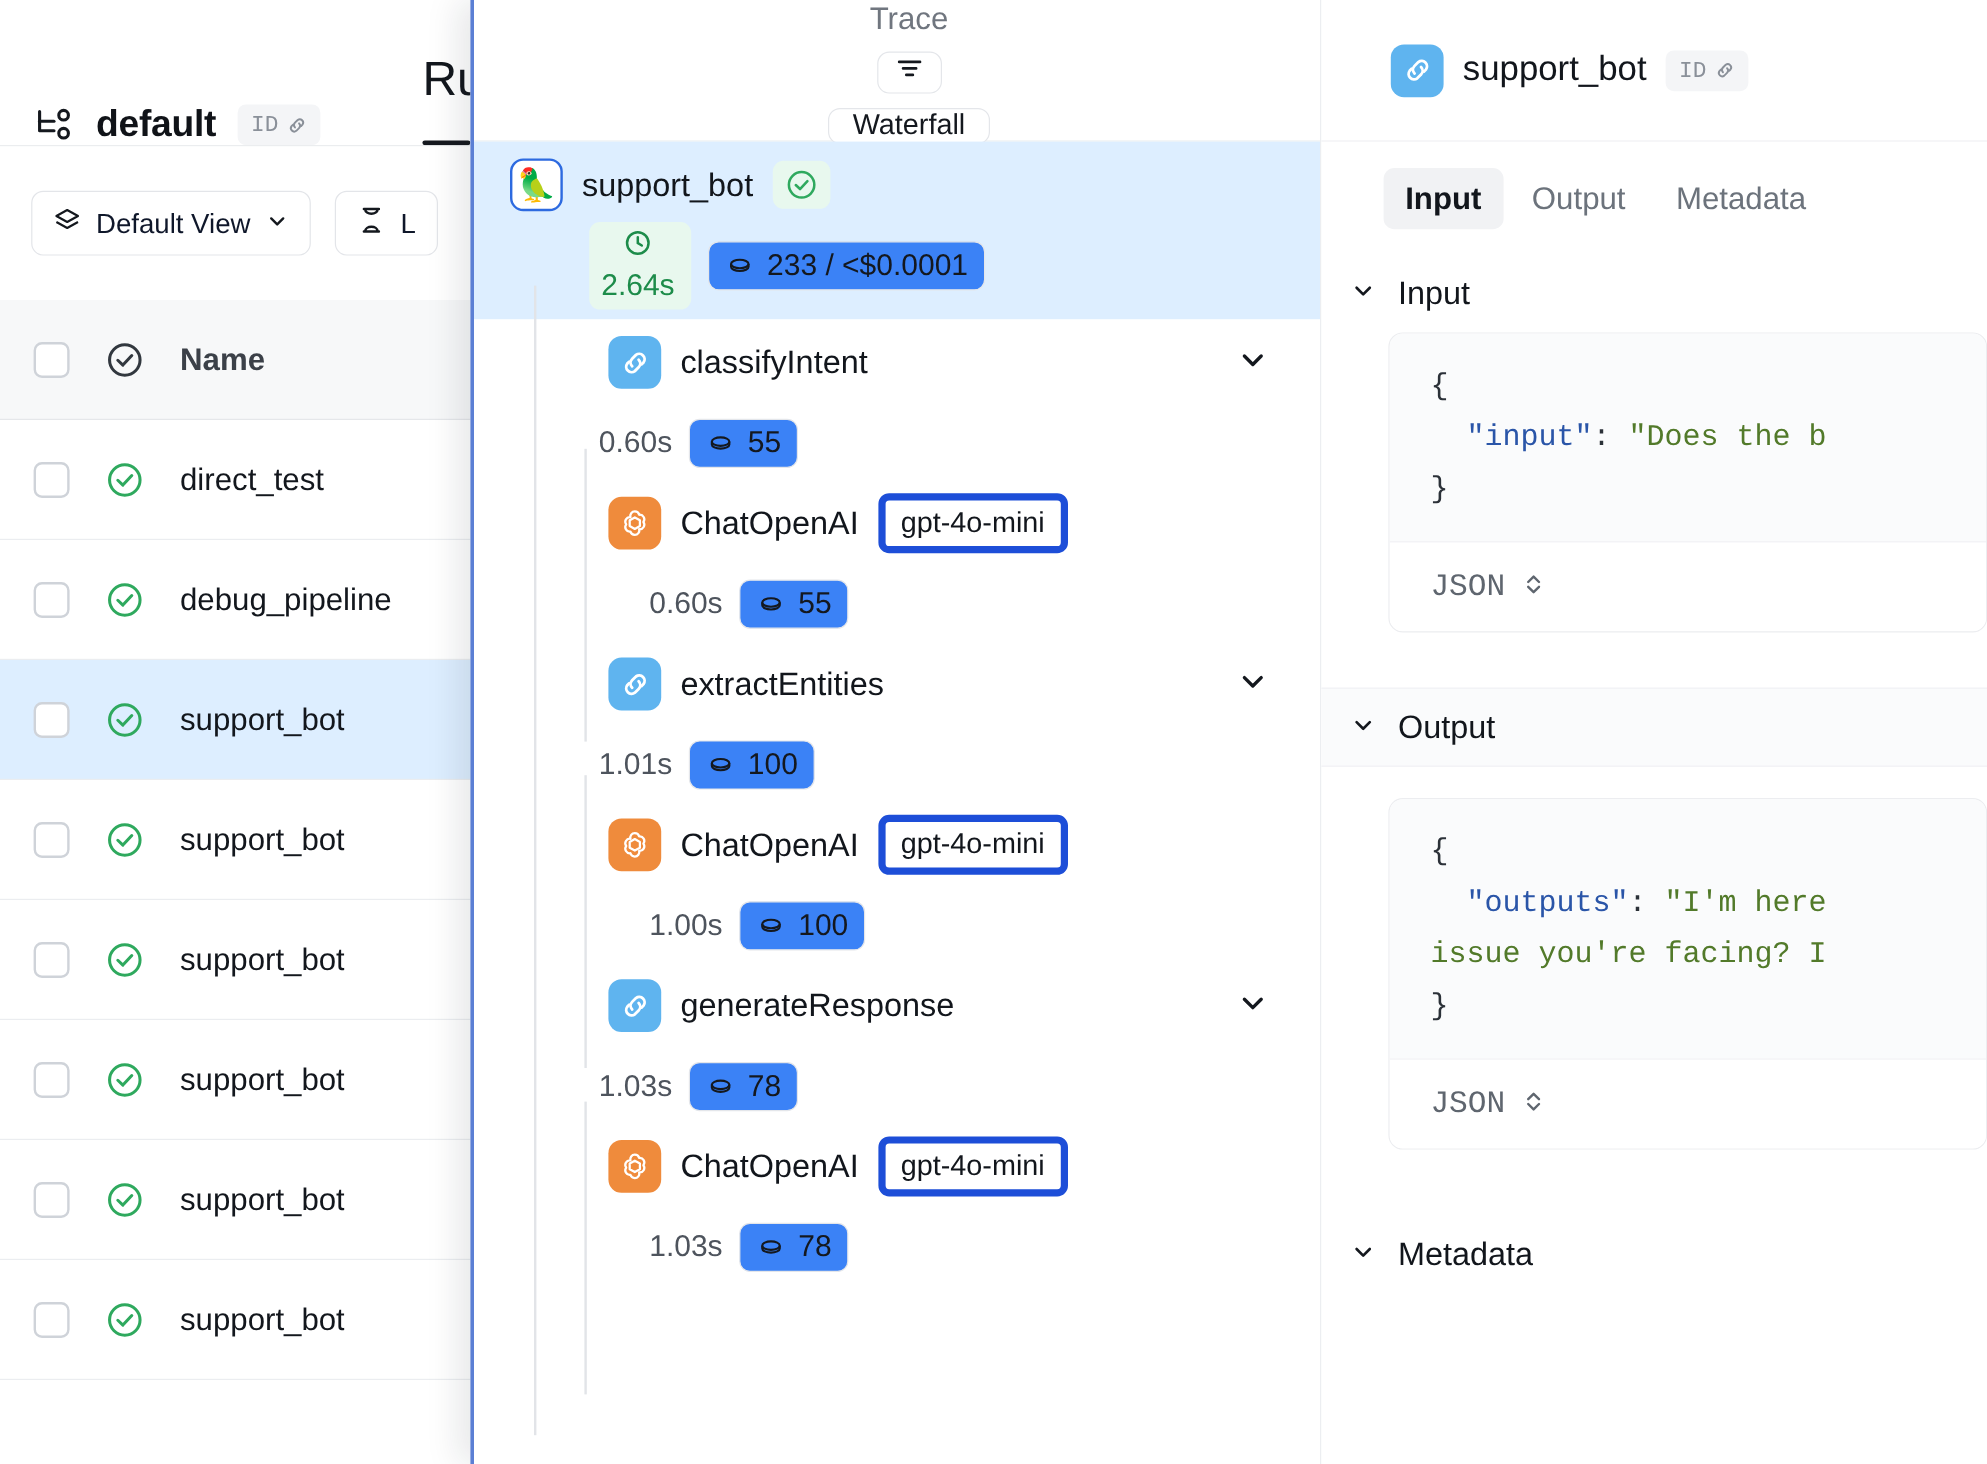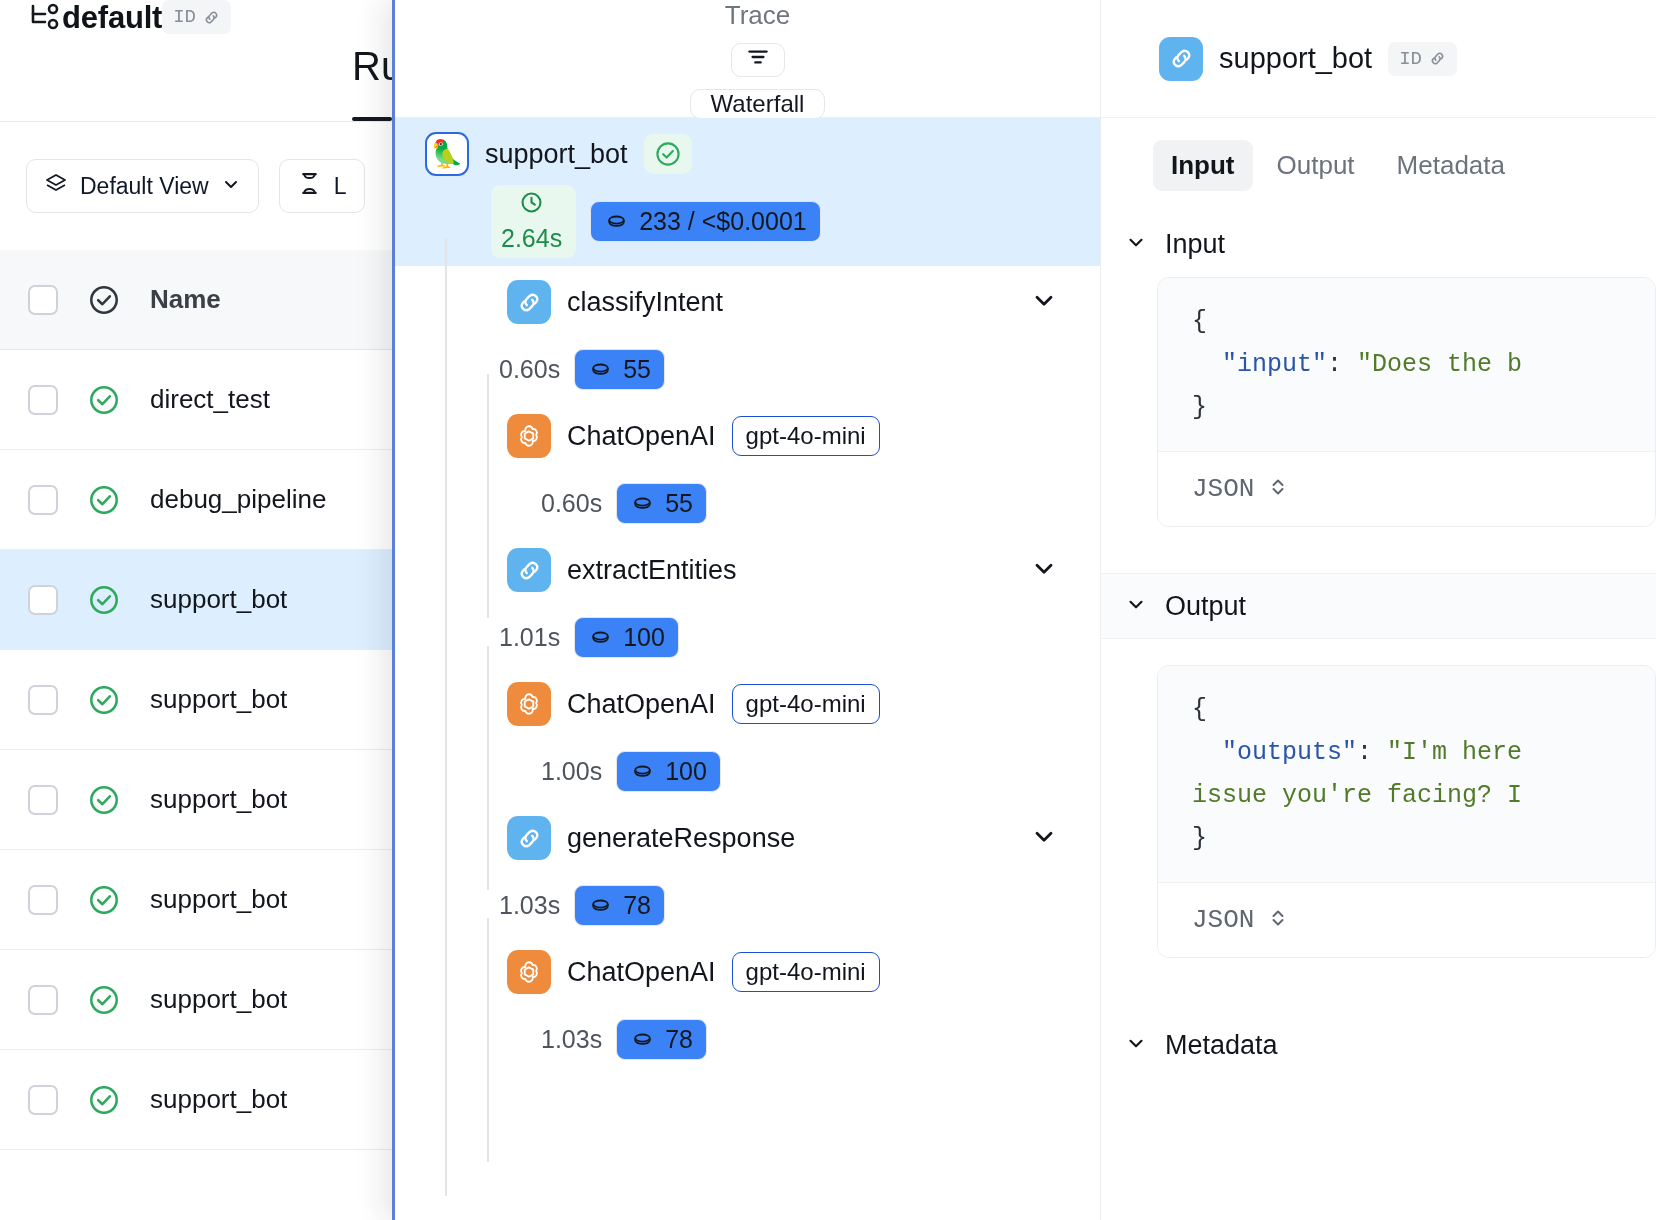--- a/index.html
+++ b/index.html
@@ -10,21 +10,21 @@
     overflow: hidden;
     -webkit-font-smoothing: antialiased;
   }
   #root { position: relative; width: 1656px; height: 1220px; }
 
   
   .bg-layer { position: absolute; inset: 0; background: #fff; }
 
   .bg-header {
     position: absolute; left: 0; top: 0; width: 420px; height: 121px;
-    display: flex; align-items: flex-start; padding-left: 28px; gap: 0;
+    display: flex; align-items: flex-end; padding-left: 28px; gap: 18px;
     background: #fff;
   }
   .proj-icon { width: 34px; height: 34px; flex: none; }
   .proj-title {
     font-size: 31px; font-weight: bold; color: #101318; letter-spacing: -0.2px;
   }
   .id-chip {
     display: inline-flex; align-items: center; gap: 7px;
     background: #f4f5f7; border-radius: 7px; padding: 6px 11px;
     font-family: "Liberation Mono", monospace; font-size: 19px; color: #8a9099;
@@ -109,21 +109,21 @@
   }
   .sq-icon.parrot { background: #fff; border: 2px solid #2d6ae0; font-size: 27px; line-height: 1; }
   .sq-icon.chain  { background: #5fb4ef; }
   .sq-icon.openai { background: #ef8b3c; }
   .node-name { font-size: 27px; color: #12161c; white-space: nowrap; }
   .ok-chip {
     width: 48px; height: 40px; border-radius: 9px; background: #e8f8ee;
     display: inline-flex; align-items: center; justify-content: center; flex: none;
   }
   .model-chip {
-    border: 1px solid #1d4ed8; border-radius: 9px; padding: 5px 13px;
+    border: 6px solid #1d4ed8; border-radius: 9px; padding: 5px 13px;
     font-size: 24px; color: #12161c; background: #fff; white-space: nowrap;
   }
   .chev-right {
     position: absolute; right: 42px; top: 50%; transform: translateY(-50%);
   }
   .meta-row {
     display: flex; align-items: center; gap: 14px; height: 62px;
     padding-left: 104px;
   }
   .meta-row.m1 { padding-left: 104px; }

